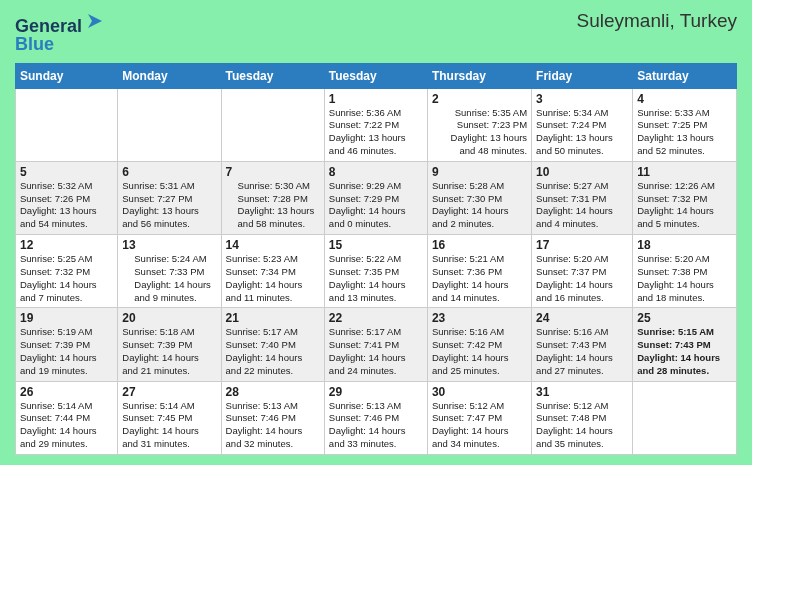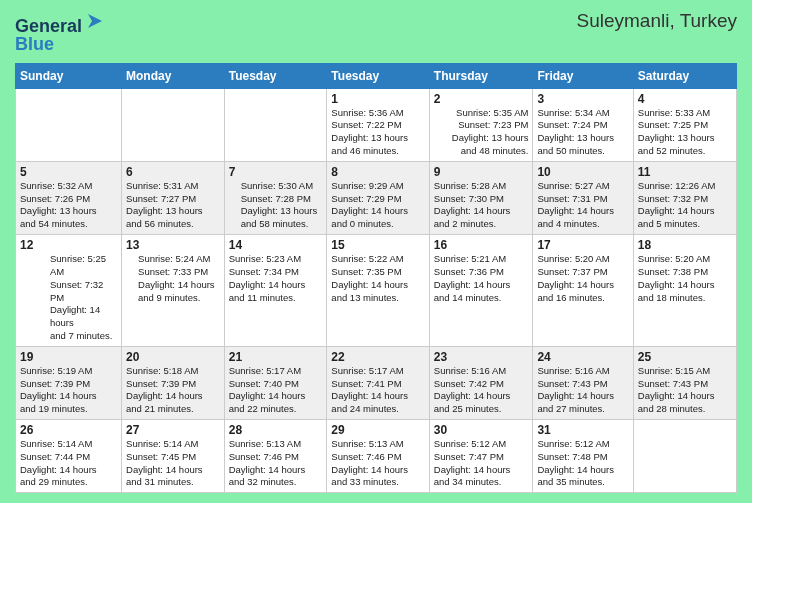--- a/index.html
+++ b/index.html
@@ -206,21 +206,21 @@
             <span class="day-num">11</span>
             <div class="day-info" style="white-space: pre-line;">Sunrise: 12:26 AM
 Sunset: 7:32 PM
 Daylight: 14 hours
 and 5 minutes.</div>
           </td>
         </tr>
         <tr>
           <td>
             <span class="day-num">12</span>
-            <div class="day-info" style="white-space: pre-line; margin-left: 30px;">Sunrise: 5:25 AM
+            <div class="day-info" style="white-space: pre-line;">Sunrise: 5:25 AM
 Sunset: 7:32 PM
 Daylight: 14 hours
 and 7 minutes.</div>
           </td>
           <td>
             <span class="day-num">13</span>
             <div class="day-info" style="white-space: pre-line; margin-left: 12px;">Sunrise: 5:24 AM
 Sunset: 7:33 PM
 Daylight: 14 hours
 and 9 minutes.</div>
@@ -299,21 +299,21 @@
           </td>
           <td>
             <span class="day-num">24</span>
             <div class="day-info" style="white-space: pre-line;">Sunrise: 5:16 AM
 Sunset: 7:43 PM
 Daylight: 14 hours
 and 27 minutes.</div>
           </td>
           <td>
             <span class="day-num">25</span>
-            <div class="day-info" style="white-space: pre-line;">Sunrise: 5:15 AM
+            <div class="day-info" style="white-space: pre-line; font-weight: bold;">Sunrise: 5:15 AM
 Sunset: 7:43 PM
 Daylight: 14 hours
 and 28 minutes.</div>
           </td>
         </tr>
         <tr>
           <td>
             <span class="day-num">26</span>
             <div class="day-info" style="white-space: pre-line;">Sunrise: 5:14 AM
 Sunset: 7:44 PM

